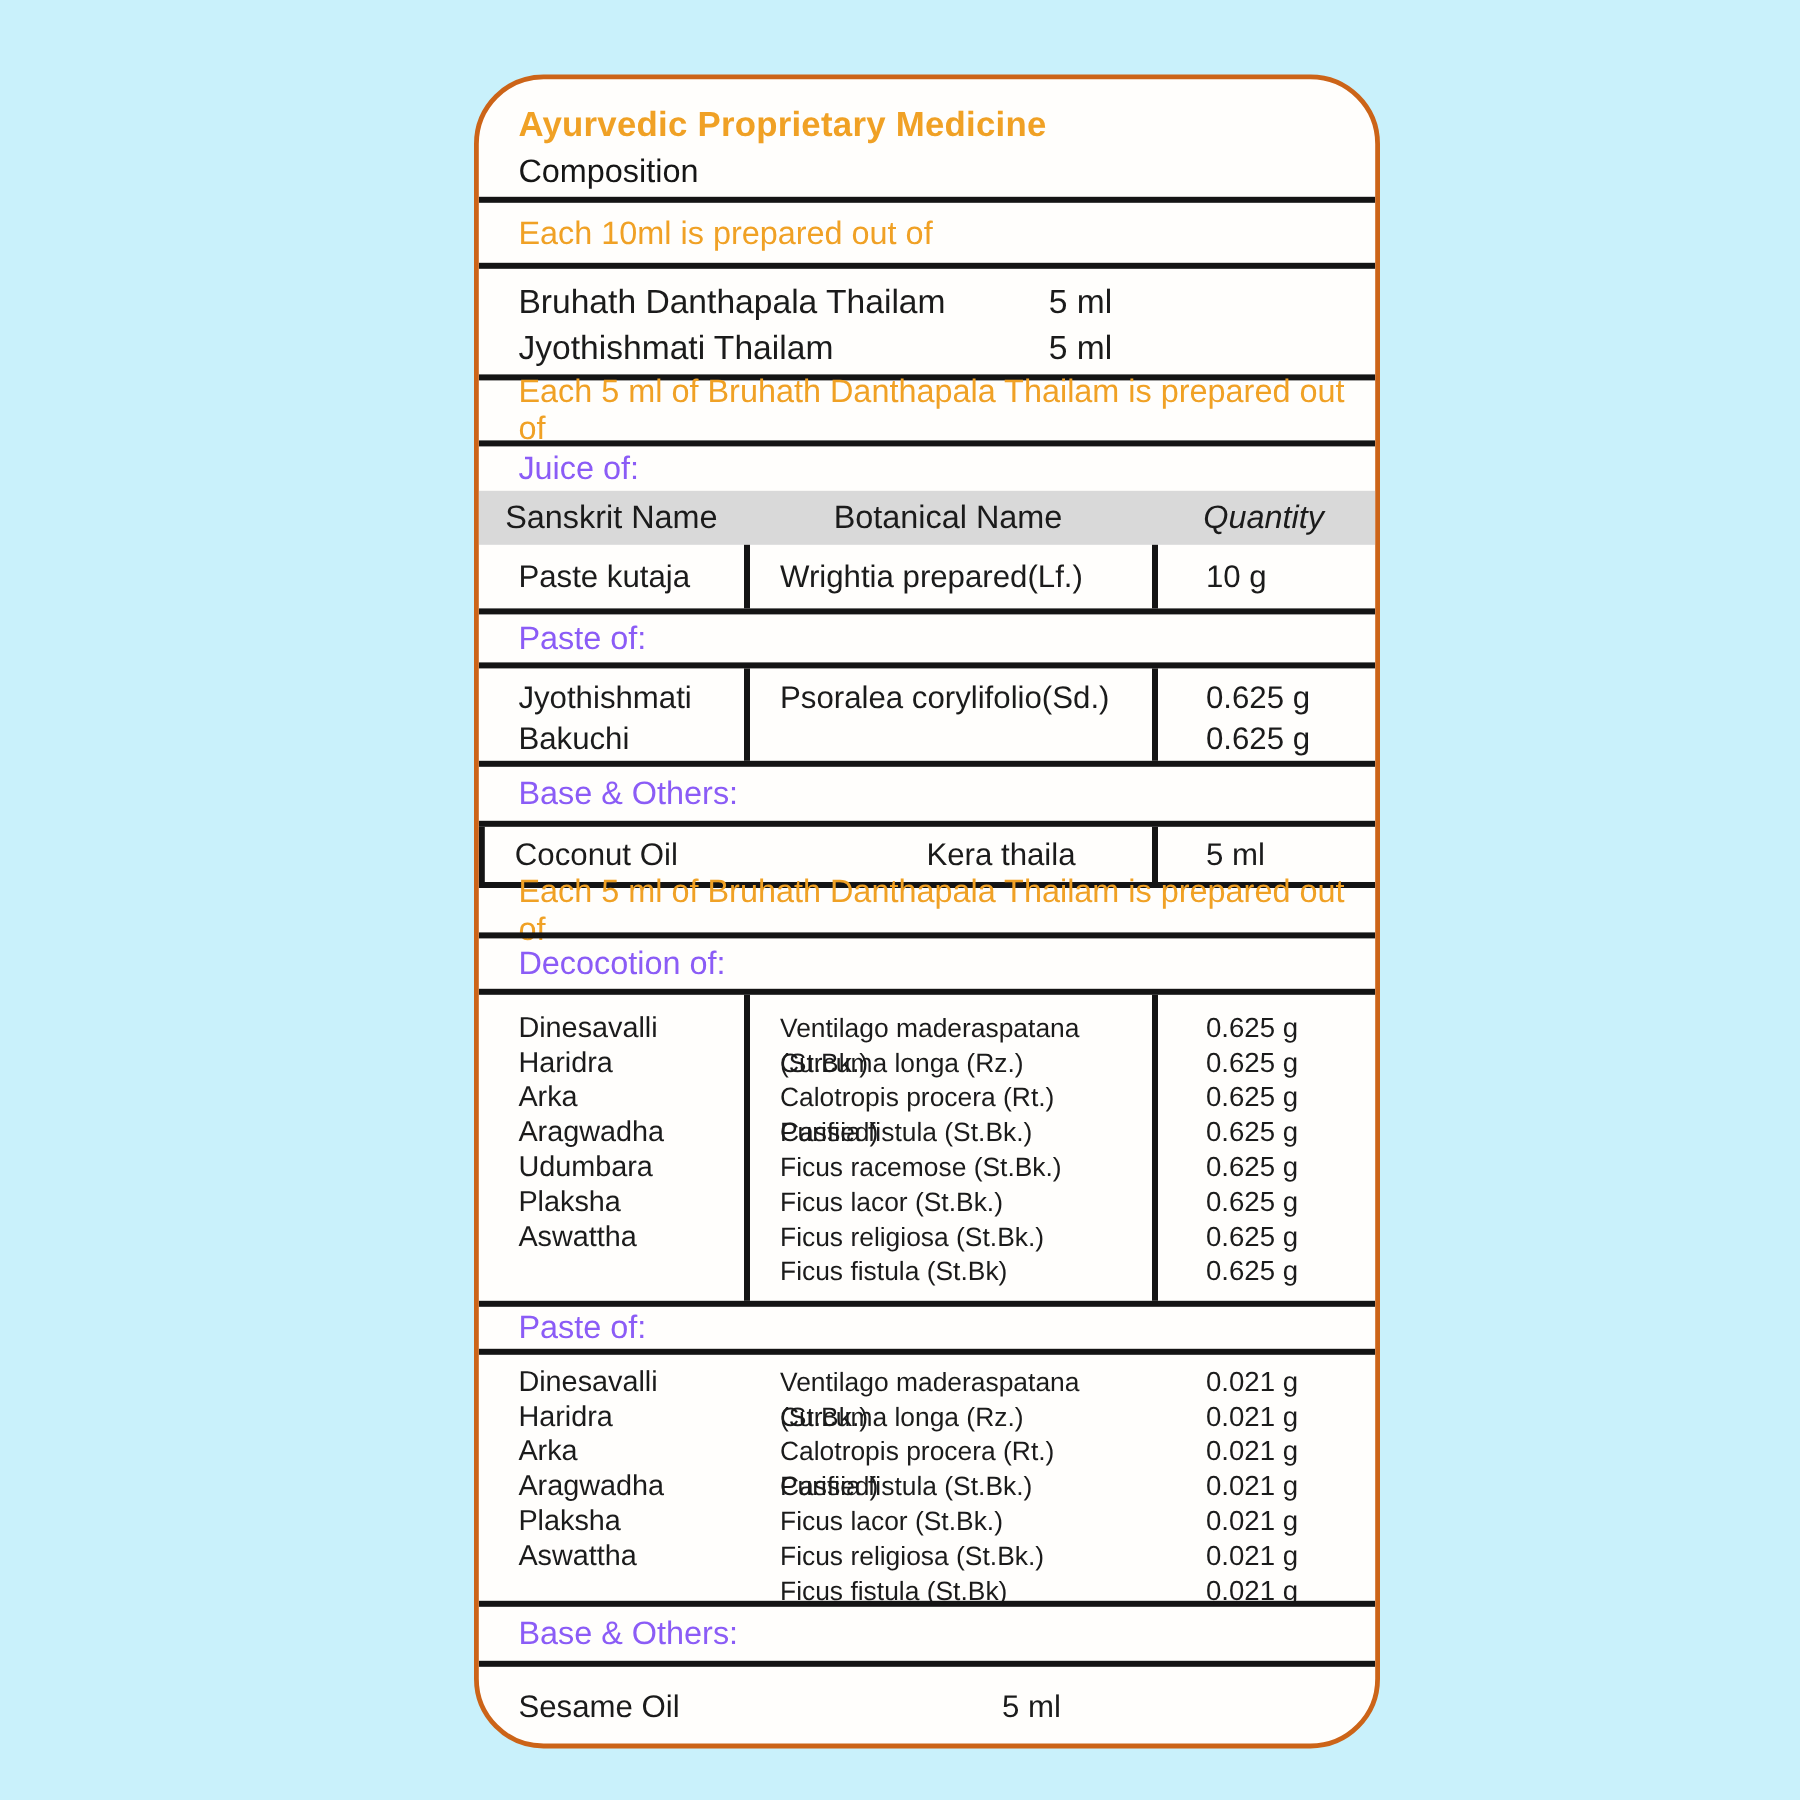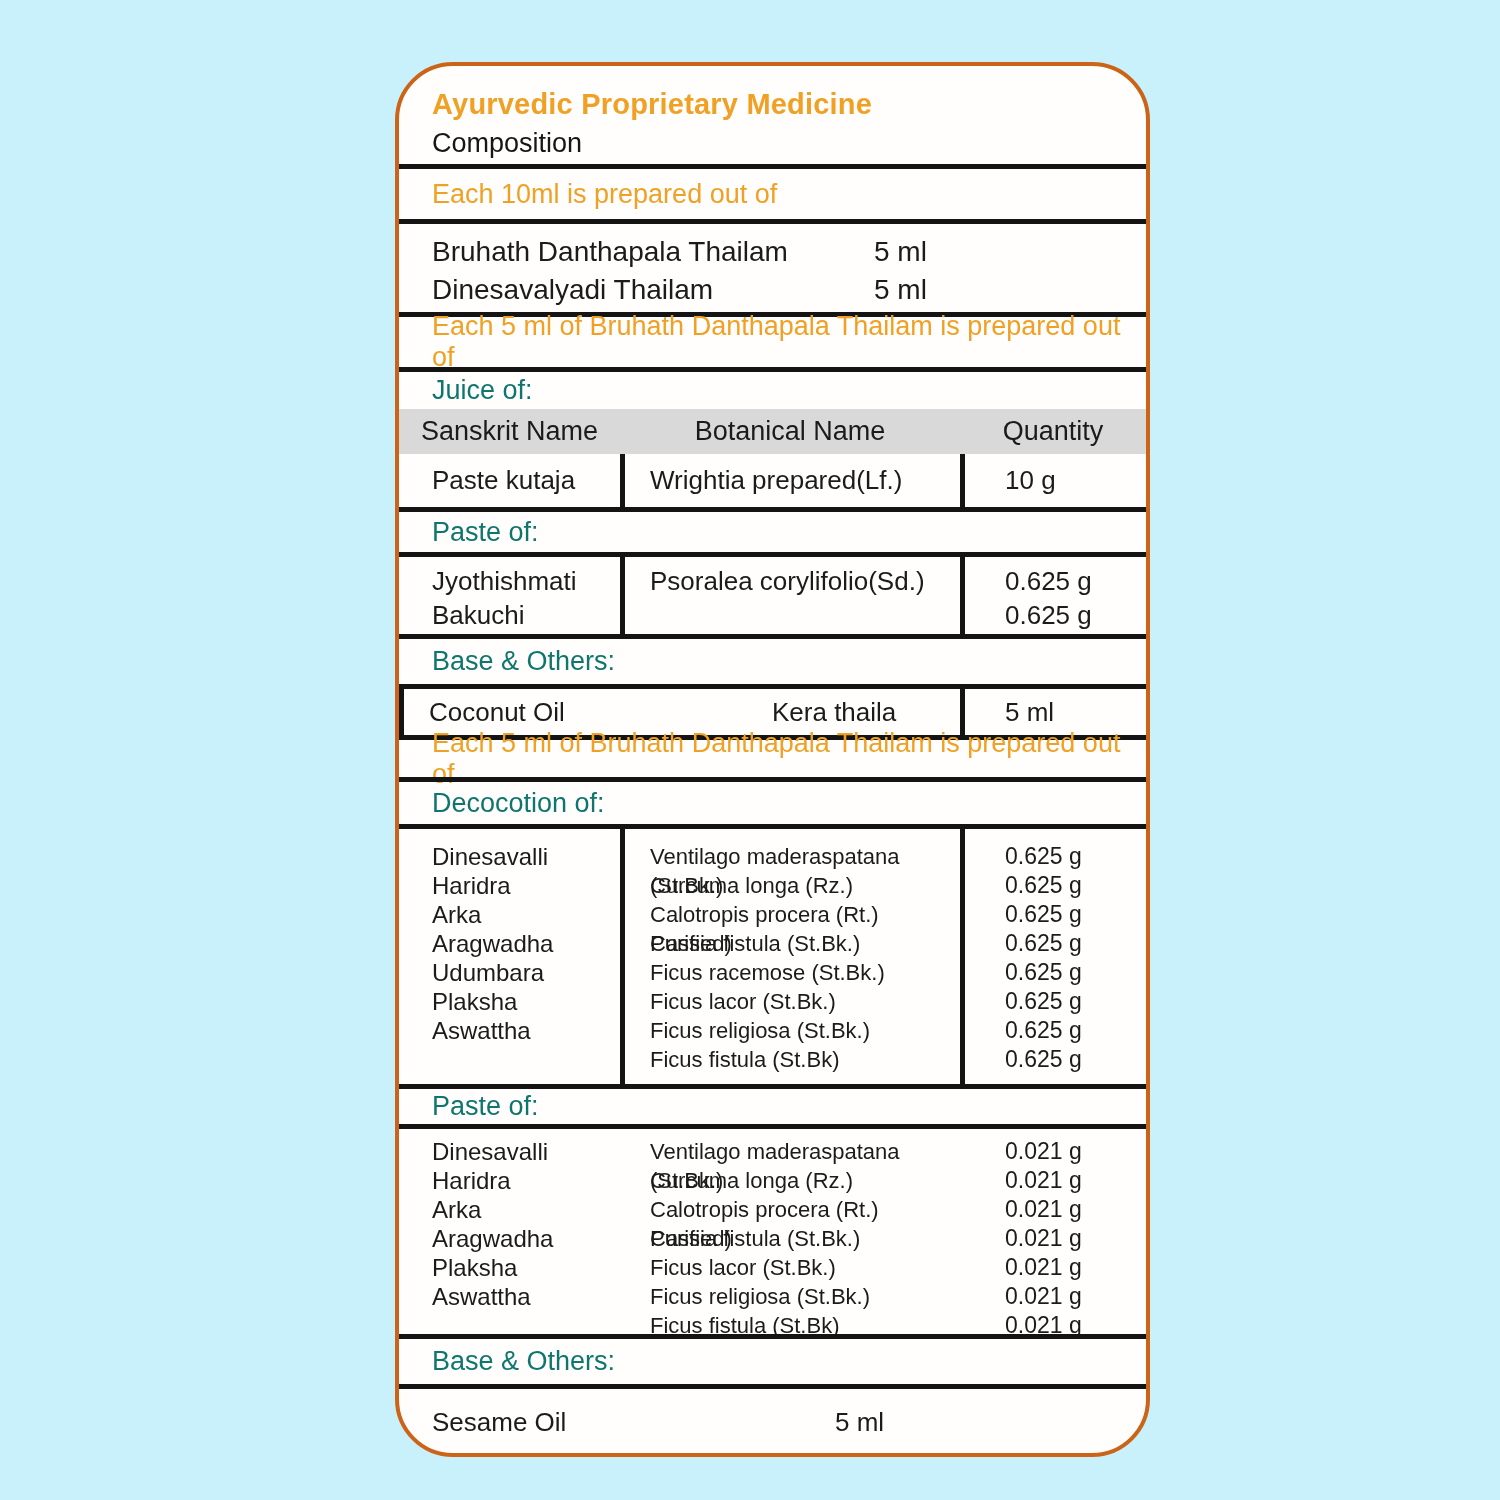--- a/index.html
+++ b/index.html
@@ -25,29 +25,29 @@
 
   .hdr { height:98px; box-sizing:border-box; padding:22px 0 0 33px; flex:none; }
   .title { font-size:29px; font-weight:bold; color:#f0a125; letter-spacing:0.2px; }
   .subtitle { font-size:27px; margin-top:7px; color:#161616; }
 
   .band { display:flex; align-items:center; color:#f0a125; font-size:27px; flex:none; box-sizing:border-box; }
   .band1 { height:50px; }
   .band2 { height:50px; }
   .band3 { height:37px; }
 
-  .seclabel { display:flex; align-items:center; font-size:27px; color:#0f766e; flex:none; box-sizing:border-box; }
+  .seclabel { display:flex; align-items:center; font-size:27px; color:#8b5cf6; flex:none; box-sizing:border-box; }
 
   .formula { height:88px; box-sizing:border-box; padding:9px 0 0 33px; flex:none; }
   .formula .frow { display:grid; grid-template-columns:442px auto; font-size:28px; line-height:38px; }
 
   .ghead { display:flex; background:#d9d9d9; height:45px; align-items:center; font-size:27px; flex:none; }
   .ghead .gc1 { width:221px; text-align:center; }
   .ghead .gc2 { width:340px; text-align:center; }
-  .ghead .gc3 { flex:1; text-align:center; }
+  .ghead .gc3 { flex:1; text-align:center;font-style:italic; }
 
   .tbl { display:flex; flex:none; box-sizing:border-box; }
   .tbl .col { box-sizing:border-box; }
   .tbl .c1 { width:221px; padding-left:33px; }
   .tbl .c2 { width:340px; border-left:5px solid #141414; padding-left:25px; }
   .tbl .c3 { flex:1; border-left:5px solid #141414; padding-left:40px; }
   .tbl.nodiv .c2, .tbl.nodiv .c3 { border-left-color:transparent; }
   .tbl .cell { display:block; }
 
   .tbl.one { height:53px; font-size:26px; }
@@ -93,21 +93,21 @@
   <div class="band band1 pad-l">Each 10ml is prepared out of</div>
 
   <div class="hr"></div>
 
   <div class="formula">
     <div class="frow">
       <span>Bruhath Danthapala Thailam</span>
       <span>5 ml</span>
     </div>
     <div class="frow">
-      <span>Dinesavalyadi Thailam</span>
+      <span>Jyothishmati Thailam</span>
       <span>5 ml</span>
     </div>
   </div>
 
   <div class="hr"></div>
 
   <div class="band band2 pad-l">Each 5 ml of Bruhath Danthapala Thailam is prepared out of</div>
 
   <div class="hr"></div>
 

